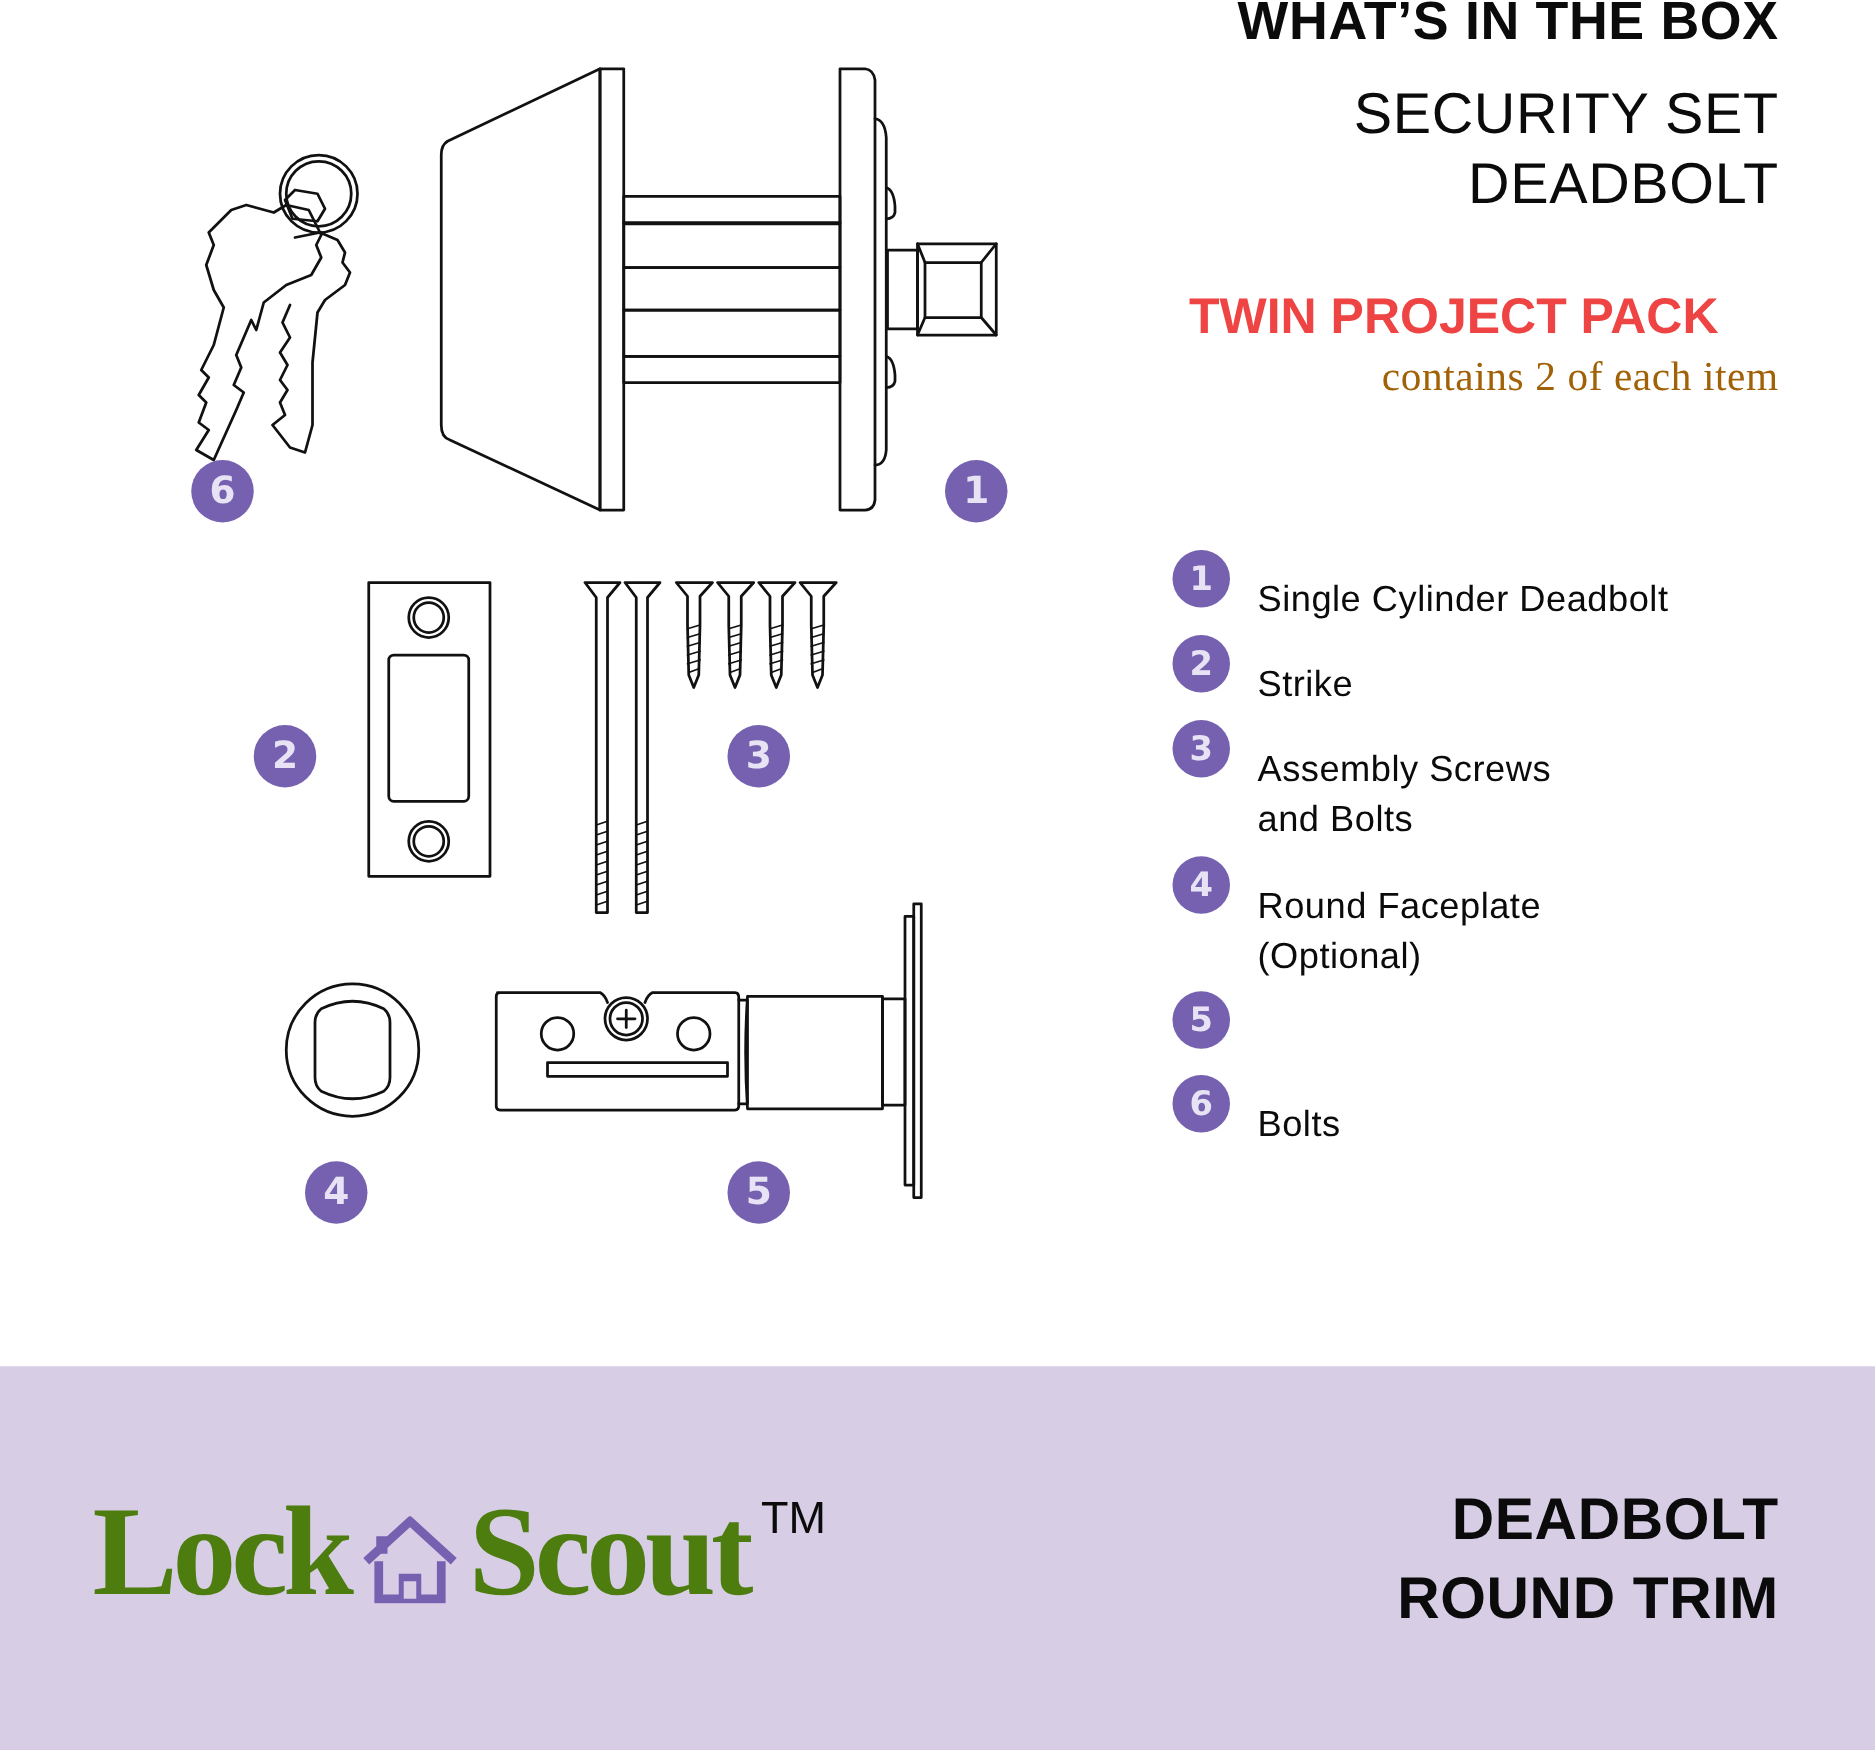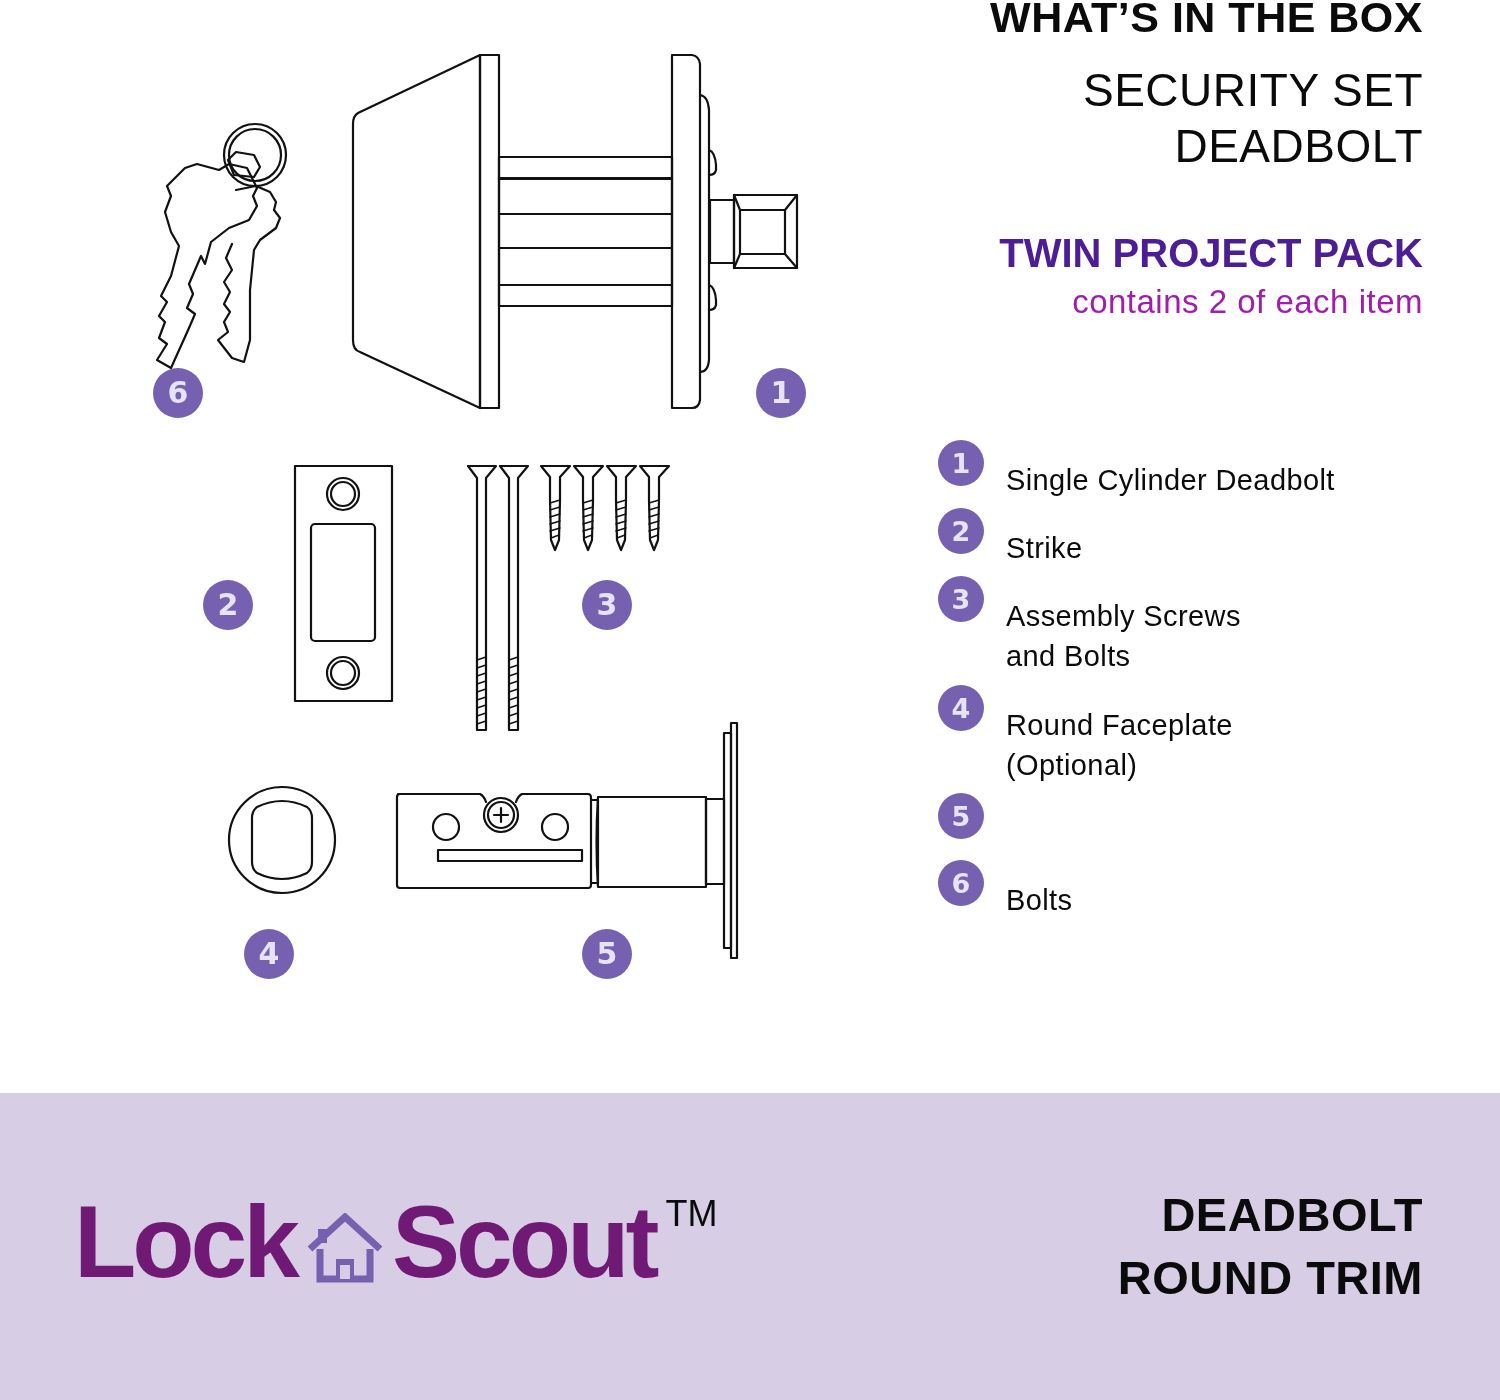--- a/index.html
+++ b/index.html
@@ -12,35 +12,35 @@
     .badge {
       position: absolute; width: 50px; height: 50px; border-radius: 50%;
       background: #7561b0; color: #e8e2f5;
       font-family: "DejaVu Sans", sans-serif; font-weight: bold; font-size: 30px;
       display: flex; align-items: center; justify-content: center; line-height: 1;
     }
 
     .right-col { position: absolute; right: 77px; top: 0; width: 520px; text-align: right; }
     .heading { font-weight: bold; font-size: 43px; letter-spacing: 0.5px; line-height: 42px; margin-top: -4px; white-space: nowrap; }
     .subtitle { font-size: 46px; line-height: 56px; margin-top: 24px; letter-spacing: 0.5px; }
-    .pack-title { color: #4c1d95; font-weight: bold; font-size: 40px; margin-top: 56px; line-height: 46px; white-space: nowrap; }
-    .pack-sub { color: #a21caf; font-size: 33px; margin-top: 6px; line-height: 40px; letter-spacing: 0.5px; }
+    .pack-title { color: #ef4444; font-weight: bold; font-size: 40px; margin-top: 56px; line-height: 46px; white-space: nowrap; text-align: center; }
+    .pack-sub { color: #a16207; font-size: 33px; margin-top: 6px; line-height: 40px; letter-spacing: 0.5px; font-family: Liberation Serif, serif; }
 
     .legend { position: absolute; left: 938px; top: 440px; width: 500px; }
     .legend-item { position: absolute; left: 0; display: flex; align-items: flex-start; }
     .legend-item .lbadge {
       width: 46px; height: 46px; border-radius: 50%; background: #7561b0; color: #e8e2f5;
       font-family: "DejaVu Sans", sans-serif; font-weight: bold; font-size: 27px;
       display: flex; align-items: center; justify-content: center; flex: none;
     }
     .legend-item .ltext { margin-left: 22px; font-size: 29px; line-height: 40px; letter-spacing: 0.4px; margin-top: 20px; white-space: pre-line; }
 
     .footer { position: absolute; left: 0; top: 1093px; width: 1500px; height: 307px; background: #d7cee6; }
     .logo { position: absolute; left: 74px; top: 1193px; height: 100px; display: flex; align-items: flex-end; }
-    .logo .word { font-family: Liberation Sans, sans-serif; font-weight: bold; font-size: 102px; letter-spacing: -4px; line-height: 1; color: #701a75; }
+    .logo .word { font-family: Liberation Serif, serif; font-weight: bold; font-size: 102px; letter-spacing: -4px; line-height: 1; color: #4d7c0f; }
     .logo .house { width: 78px; height: 70px; margin: 0 8px 10px 10px; }
     .logo .tm { font-size: 36px; align-self: flex-start; margin-left: 10px; margin-top: 0px; color: #0b0b0b; }
     .product-name { position: absolute; right: 77px; top: 1183px; text-align: right; font-weight: bold; font-size: 47px; line-height: 63px; letter-spacing: 0.5px; color: #0b0b0b; }
   </style>
 </head>
 <body>
 
 <div class="illus">
   <svg width="900" height="1090" viewBox="0 0 900 1090" fill="none" stroke="#111" stroke-width="2.2" stroke-linejoin="round" stroke-linecap="round">
 

